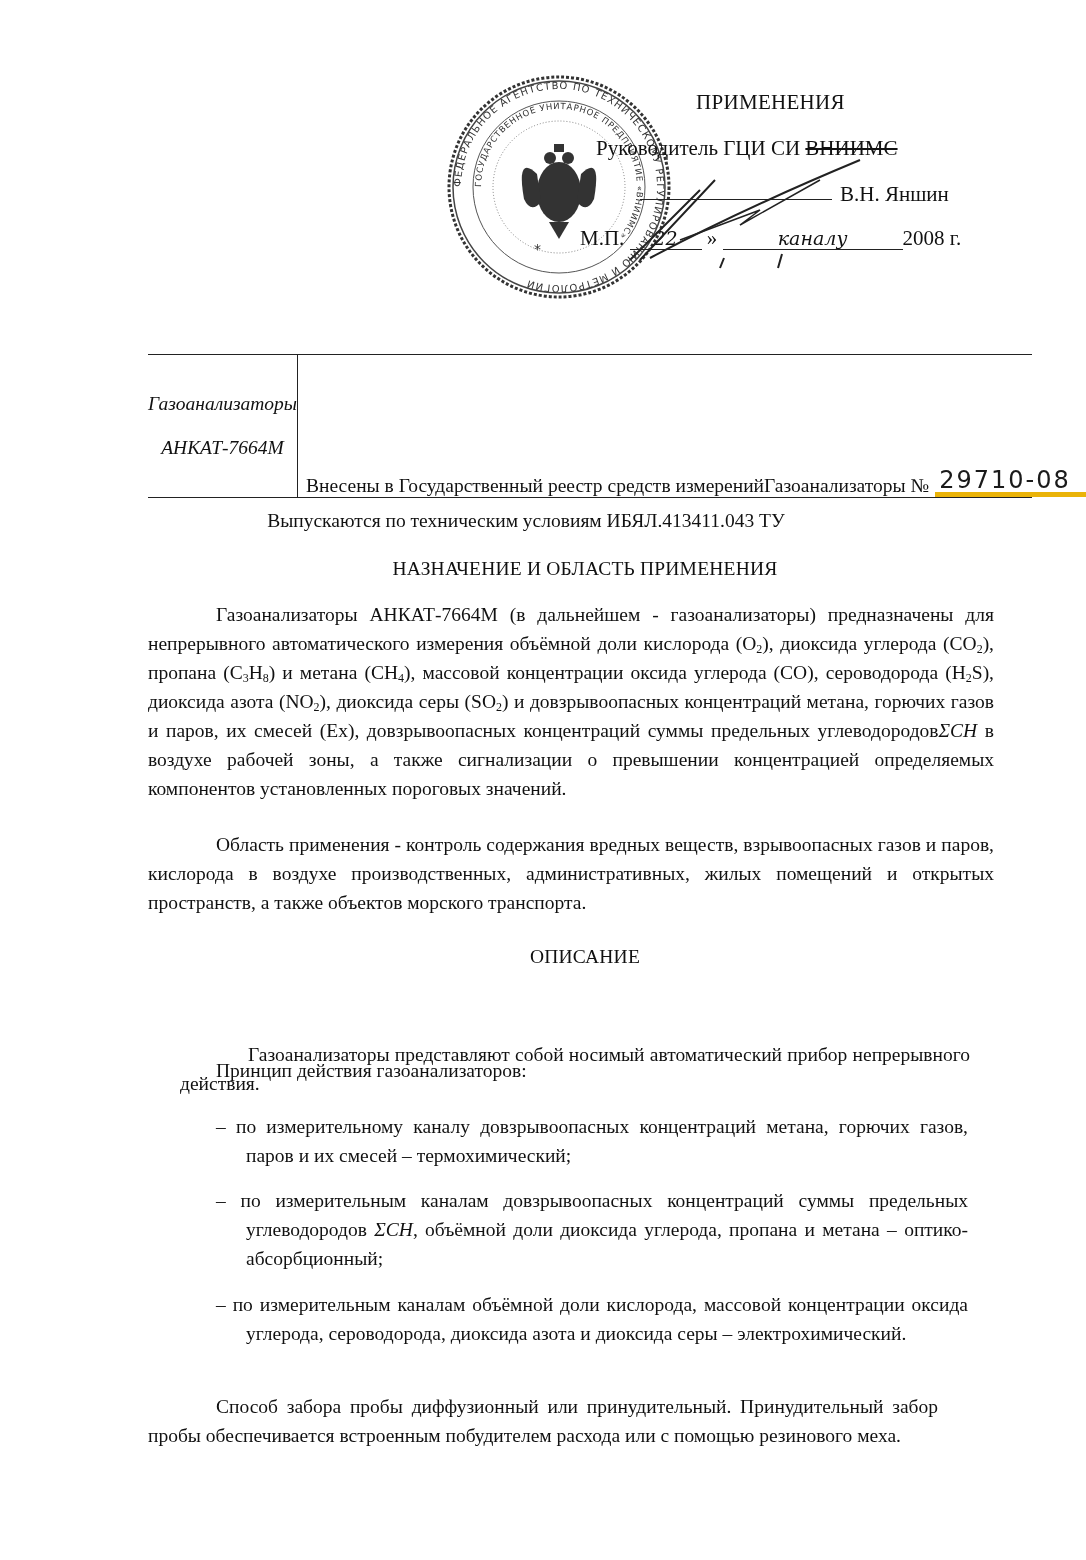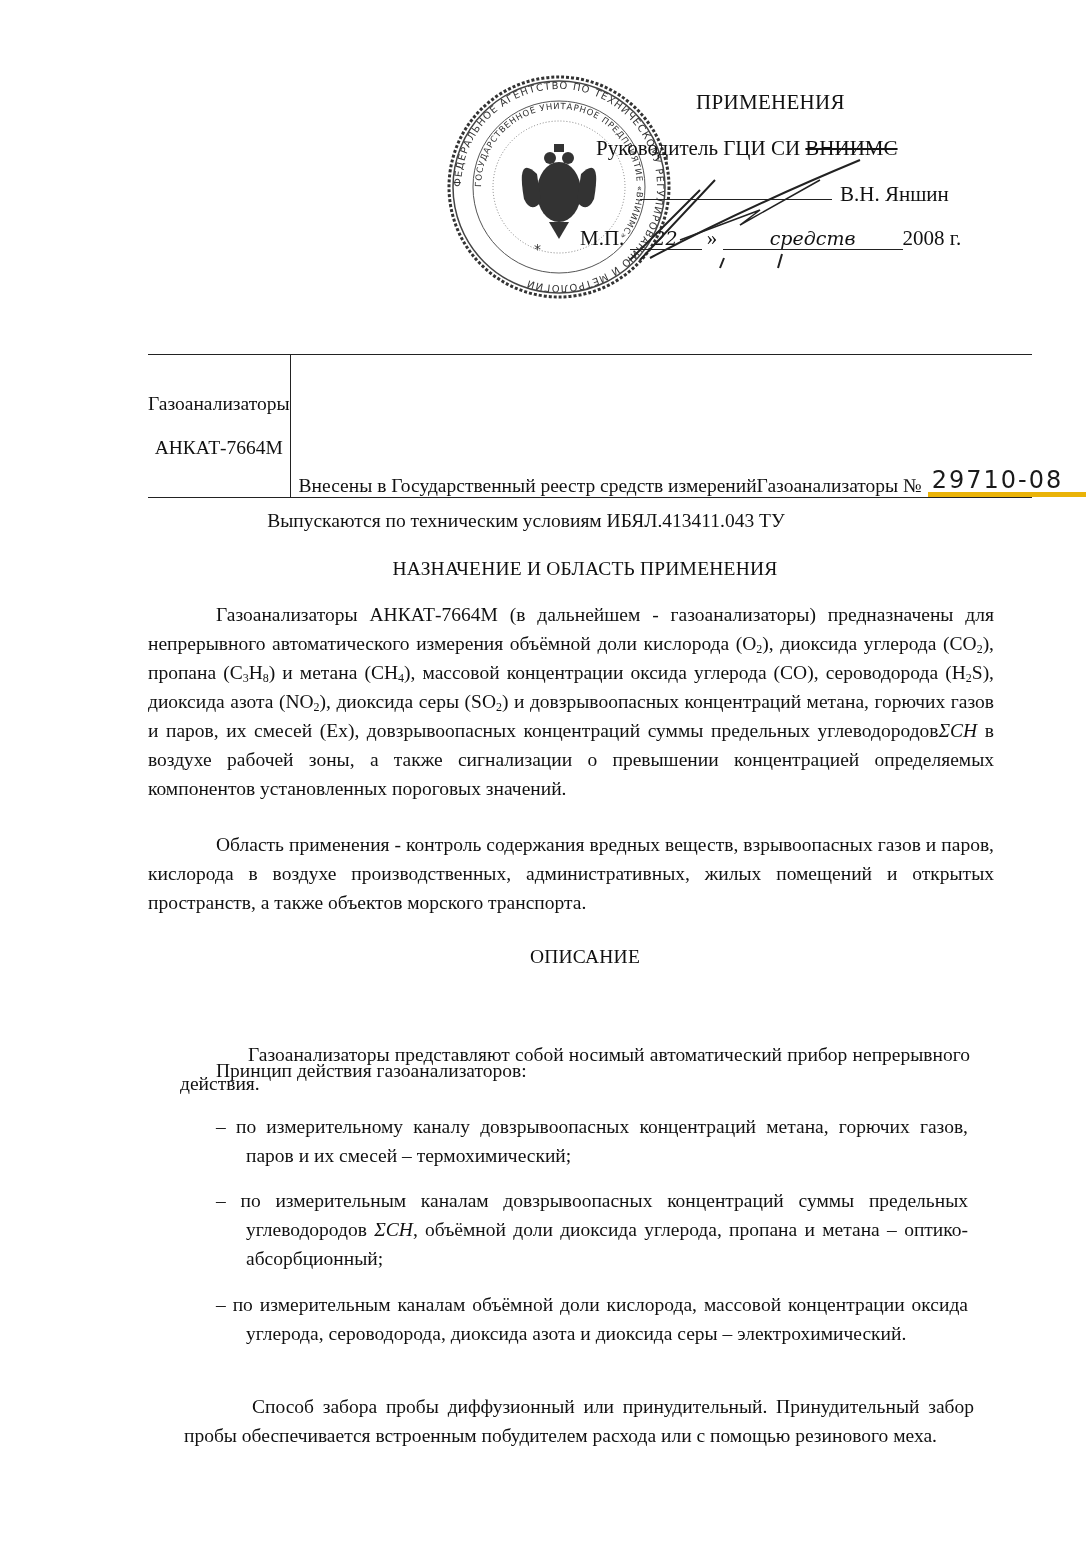--- a/index.html
+++ b/index.html
@@ -25,21 +25,21 @@
                 font-family: "DejaVu Serif", serif; font-style: italic; font-size: 19px; }
   .signature { left: 620px; top: 150px; width: 260px; height: 120px; }
 
   
   .reg-table {
     left: 148px; top: 354px; width: 884px; height: 142px;
     border-top: 1.5px solid #222; border-bottom: 1.5px solid #222;
     display: flex;
   }
   .reg-left { width: 272px; border-right: 1.5px solid #222; display: flex; flex-direction: column;
-              align-items: center; justify-content: center; gap: 22px; font-size: 19.5px; }
+              align-items: center; justify-content: center; gap: 22px; font-size: 19.5px; font-style: italic; }
   .reg-right { flex: 1; padding-left: 8px; display: flex; flex-direction: row; justify-content: space-around; font-size: 19.5px; }
   .reg-line { display: flex; align-items: flex-end; white-space: nowrap; }
   .fill-line { display: inline-block; border-bottom: 5px solid #eab308; height: 24px; margin-left: 6px; }
   .handwritten { font-family: "DejaVu Sans", sans-serif; font-size: 24px; color: #1a1a1a; letter-spacing: 2px; padding-left: 4px; line-height: 24px; }
 
   .center { text-align: center; width: 1086px; left: 0; }
   .specs { left: 0; width: 1052px; text-align: center; top: 510px; }
   .heading { font-size: 19.5px; letter-spacing: 0.2px; }
 
   .para { left: 148px; width: 846px; line-height: 29px; text-align: justify; text-align-last: left; }
@@ -82,21 +82,21 @@
 </div>
 
 <div class="abs approve-title">ПРИМЕНЕНИЯ</div>
 <div class="abs approve-role"><span>Руководитель ГЦИ СИ </span><span class="strike">ВНИИМС</span></div>
 <div class="abs approve-name-line"></div>
 <div class="abs approve-name">В.Н. Яншин</div>
 <div class="abs approve-date">
   <span>М.П.</span>
   <span class="date-day">22</span>
   <span>»</span>
-  <span class="date-month">средств</span><span>2008 г.</span>
+  <span class="date-month">каналу</span><span>2008 г.</span>
 </div>
 <svg class="abs signature" viewBox="0 0 260 120">
   <path d="M10,110 L80,40 M20,110 L95,30 M30,108 Q120,60 240,10" stroke="#222" stroke-width="2" fill="none"></path>
   <path d="M60,90 L140,60 L120,75 L200,30" stroke="#222" stroke-width="1.5" fill="none"></path>
   <path d="M100,118 L104,108 M158,118 L162,104" stroke="#222" stroke-width="2" fill="none"></path>
 </svg>
 
 <div class="abs reg-table">
   <div class="reg-left">
     <div>Газоанализаторы</div>
@@ -128,13 +128,13 @@
 <div class="abs para indent" style="top:1040px; width:790px;margin-left:32px;">Газоанализаторы представляют собой носимый автоматический прибор непрерывного действия.</div>
 
 <div class="abs para indent" style="top:1056px;">Принцип действия газоанализаторов:</div>
 
 <div class="abs bullet" style="top:1112px;">– по измерительному каналу довзрывоопасных концентраций метана, горючих газов, паров и их смесей – термохимический;</div>
 
 <div class="abs bullet" style="top:1186px;"><span>– по измерительным каналам довзрывоопасных концентраций суммы предельных углеводородов </span><span class="sigma">ΣCH</span><span>, объёмной доли диоксида углерода, пропана и метана – оптико-абсорбционный;</span></div>
 
 <div class="abs bullet" style="top:1290px;">– по измерительным каналам объёмной доли кислорода, массовой концентрации оксида углерода, сероводорода, диоксида азота и диоксида серы – электрохимический.</div>
 
-<div class="abs para indent" style="top:1392px; width:790px;margin-left:36px;">Способ забора пробы диффузионный или принудительный. Принудительный забор пробы обеспечивается встроенным побудителем расхода или с помощью резинового меха.</div>
+<div class="abs para indent" style="top:1392px; width:790px;">Способ забора пробы диффузионный или принудительный. Принудительный забор пробы обеспечивается встроенным побудителем расхода или с помощью резинового меха.</div>
 
 </body></html>

